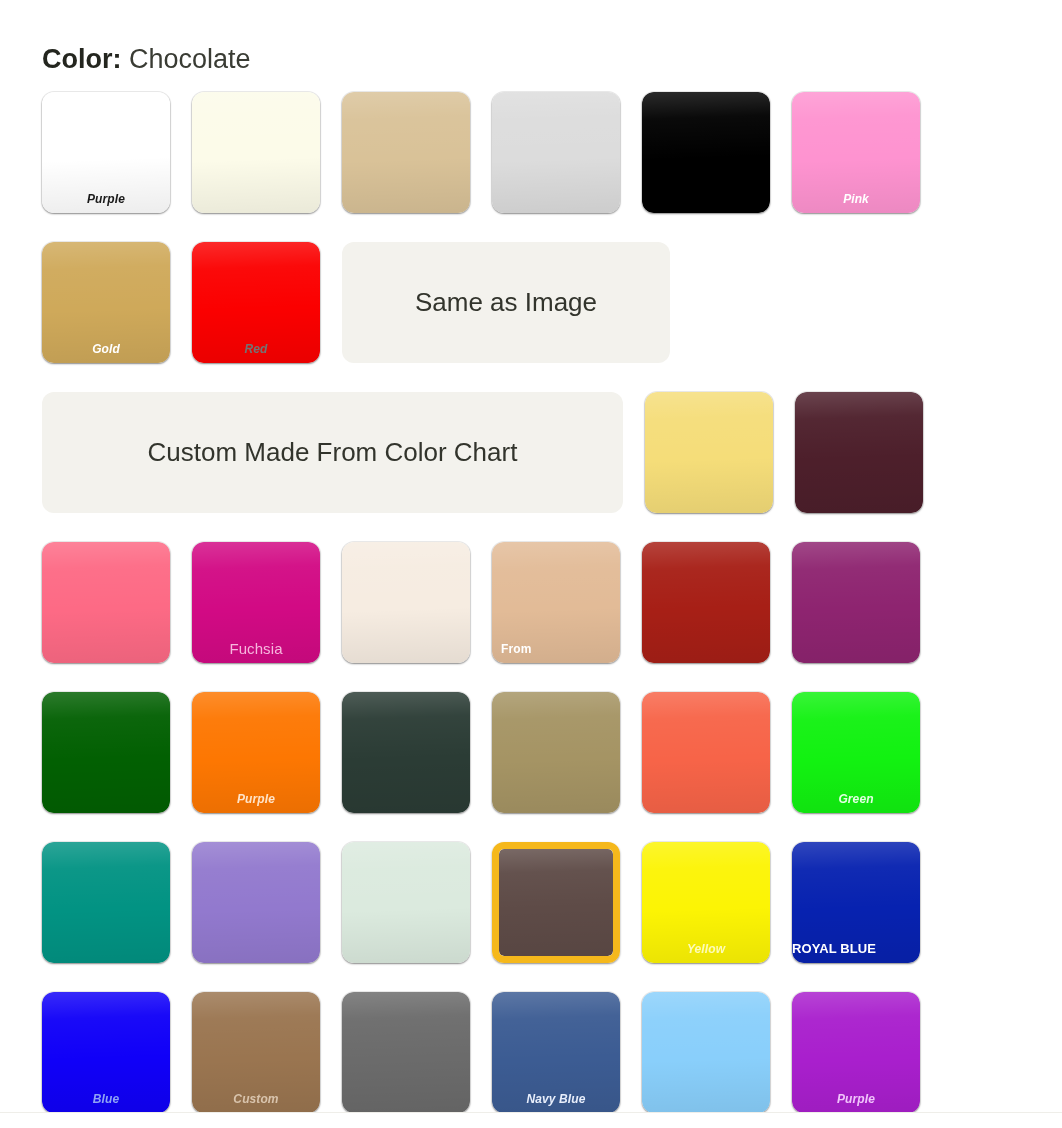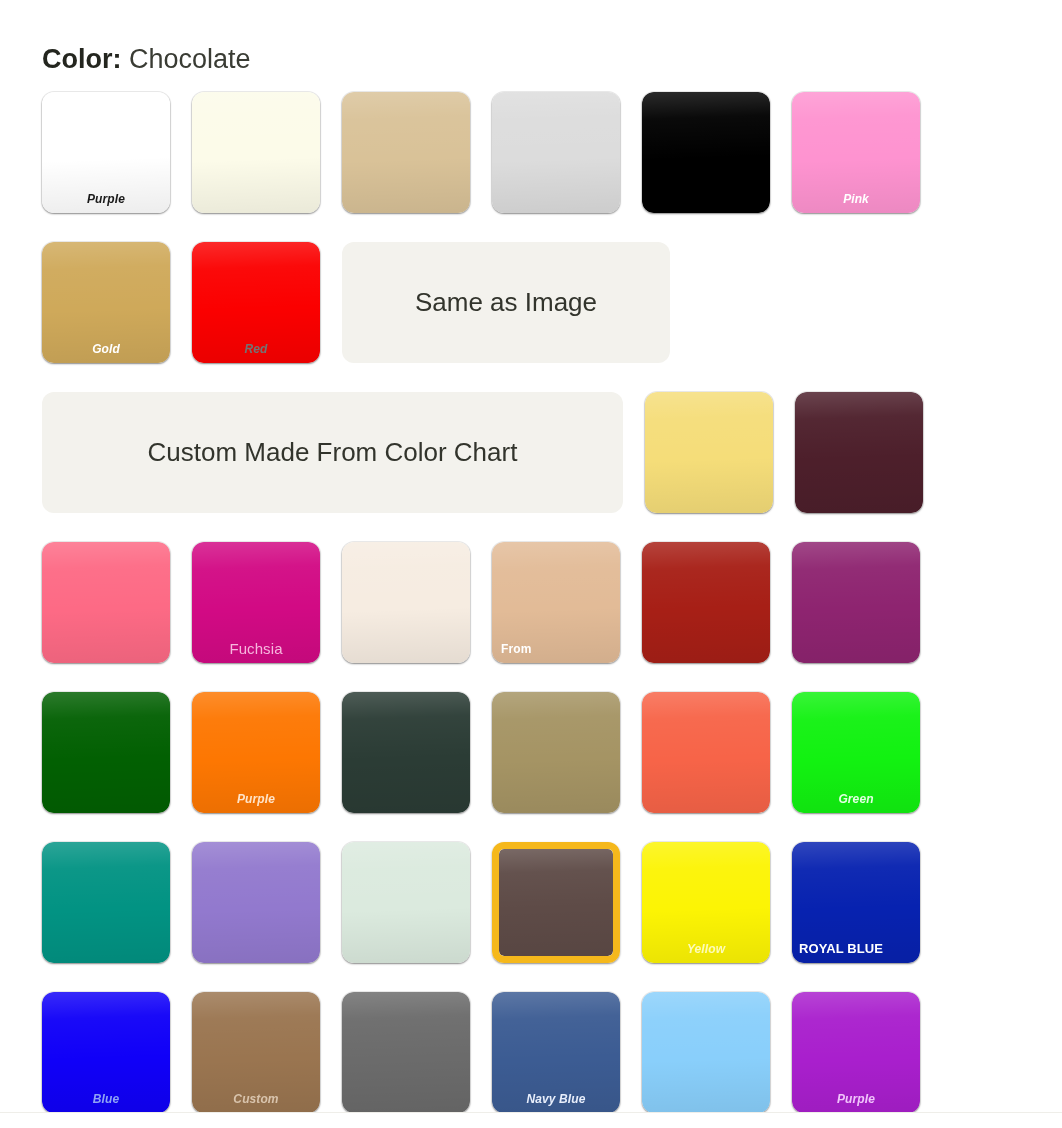--- a/index.html
+++ b/index.html
@@ -122,21 +122,20 @@
     padding-left: 9px;
   }
   .swatch .cap.plain {
     font-style: normal;
   }
   .swatch .cap.upper {
     font-style: normal;
     font-weight: bold;
     font-size: 13px;
     text-align: left;
-    padding-left: 7px;
   }
   .swatch .cap.thin {
     font-style: normal;
     font-weight: normal;
     font-size: 15px;
   }
 
   
   .opt-wide {
     height: 121px;

